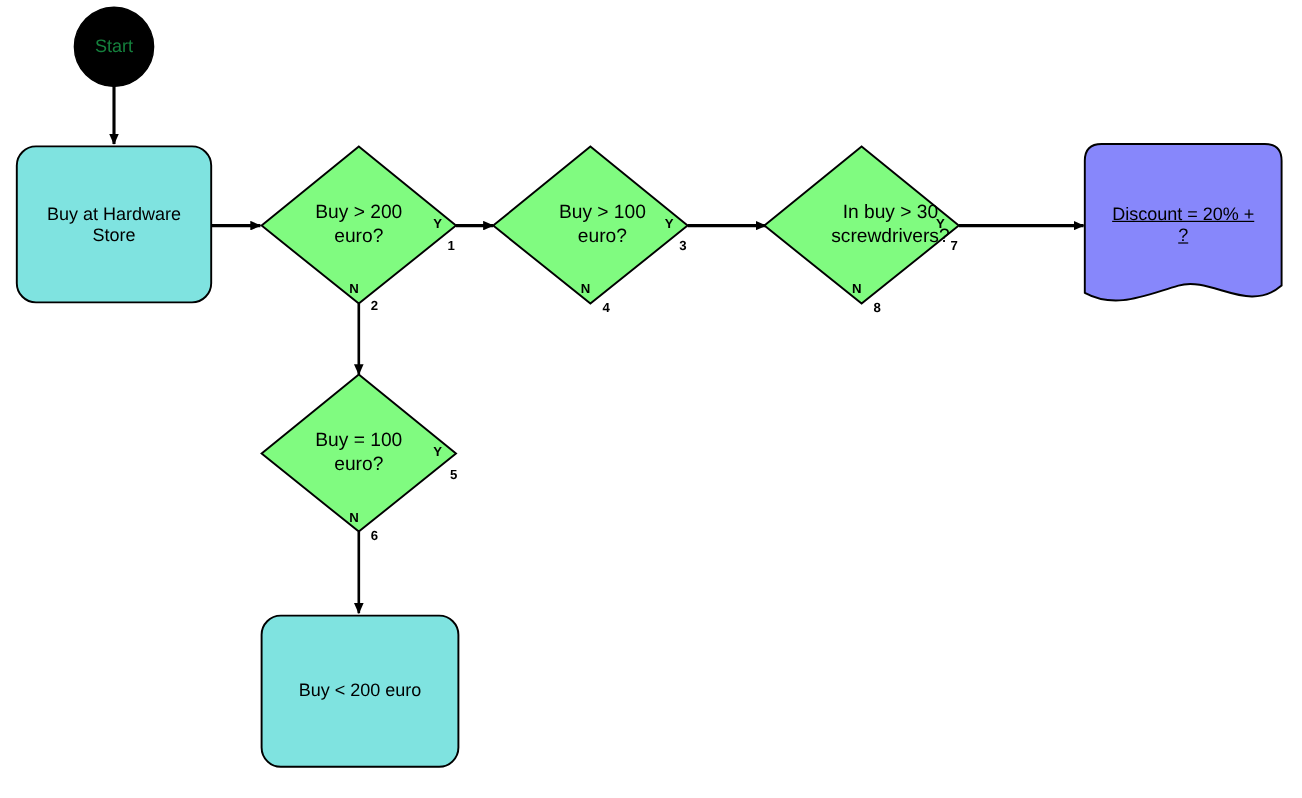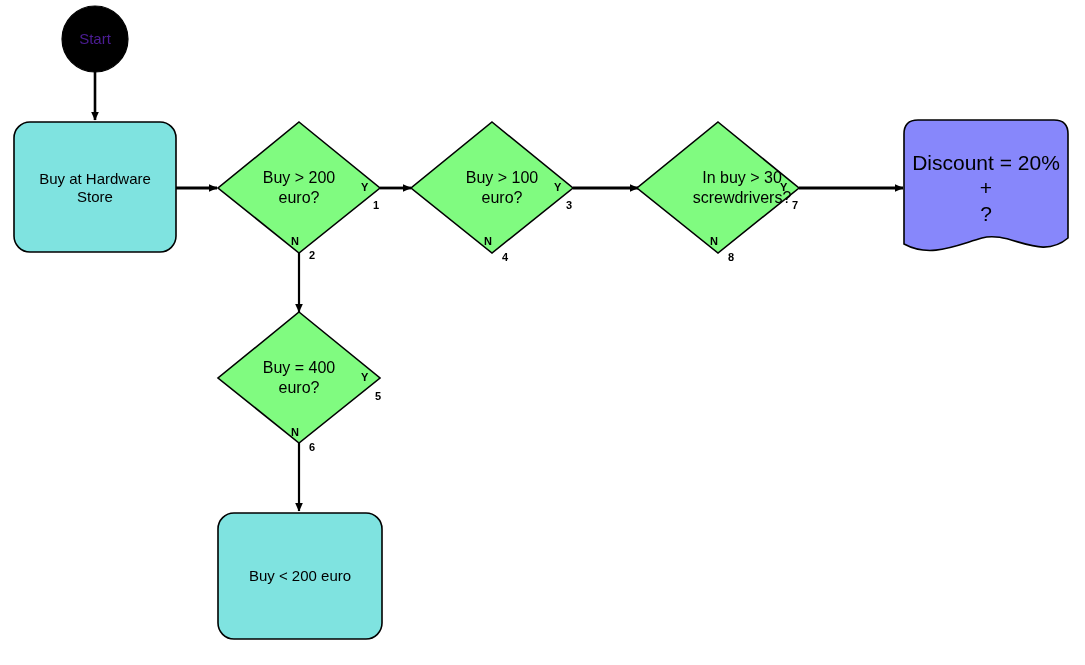--- a/index.html
+++ b/index.html
@@ -27,31 +27,32 @@
     align-items: center;
     justify-content: center;
     text-align: center;
     color: #000000;
     font-family: "Liberation Sans", sans-serif;
     line-height: 1.22;
     pointer-events: none;
     white-space: pre-line;
   }
   .term-label {
-    color: #4c1d95;
+    color: #15803d;
     font-size: 15px;
   }
   .proc-label {
     font-size: 15px;
   }
   .dec-label {
     font-size: 16px;
   }
   .doc-label {
-    font-size: 21px;
+    font-size: 15px;
+    text-decoration: underline;
   }
   .edge-label {
     position: absolute;
     font-family: "Liberation Sans", sans-serif;
     font-weight: bold;
     font-size: 11px;
     color: #000000;
     pointer-events: none;
   }
   .edge-num {
@@ -117,21 +118,21 @@
 
 <div class="node-label dec-label" style="left:239px; top:162px; width:120px; height:52px;">Buy &gt; 200
 euro?</div>
 
 <div class="node-label dec-label" style="left:442px; top:162px; width:120px; height:52px;">Buy &gt; 100
 euro?</div>
 
 <div class="node-label dec-label" style="left:672px; top:162px; width:140px; height:52px;">In buy &gt; 30
 screwdrivers?</div>
 
-<div class="node-label dec-label" style="left:239px; top:352px; width:120px; height:52px;">Buy = 400
+<div class="node-label dec-label" style="left:239px; top:352px; width:120px; height:52px;">Buy = 100
 euro?</div>
 
 <div class="node-label proc-label" style="left:222px; top:562px; width:156px; height:28px;text-align:right;">Buy &lt; 200 euro</div>
 
 <div class="node-label doc-label" style="left:910px; top:162px; width:152px; height:52px;">Discount = 20% +
 ?</div>
 
 <div class="edge-label" style="left:361px; top:181px;">Y</div>
 <div class="edge-num" style="left:373px; top:199px;">1</div>
 

